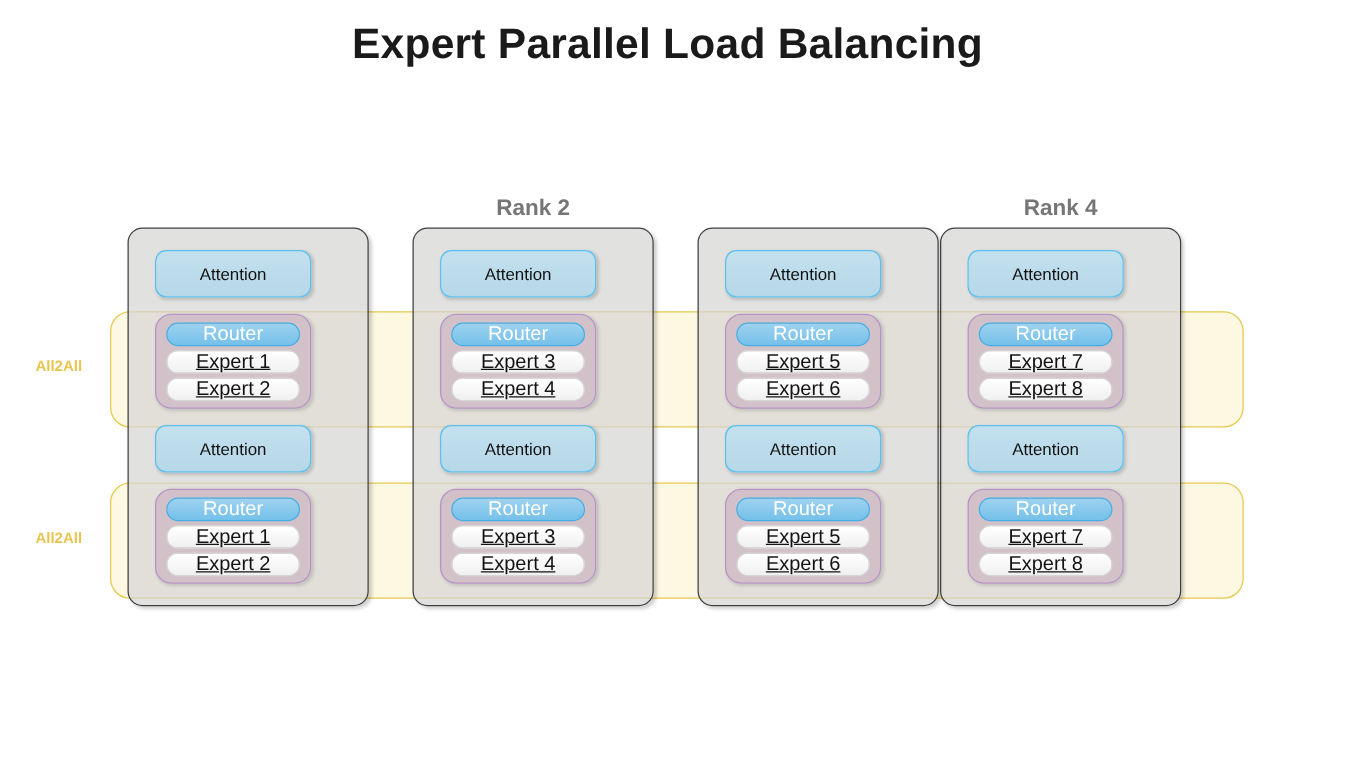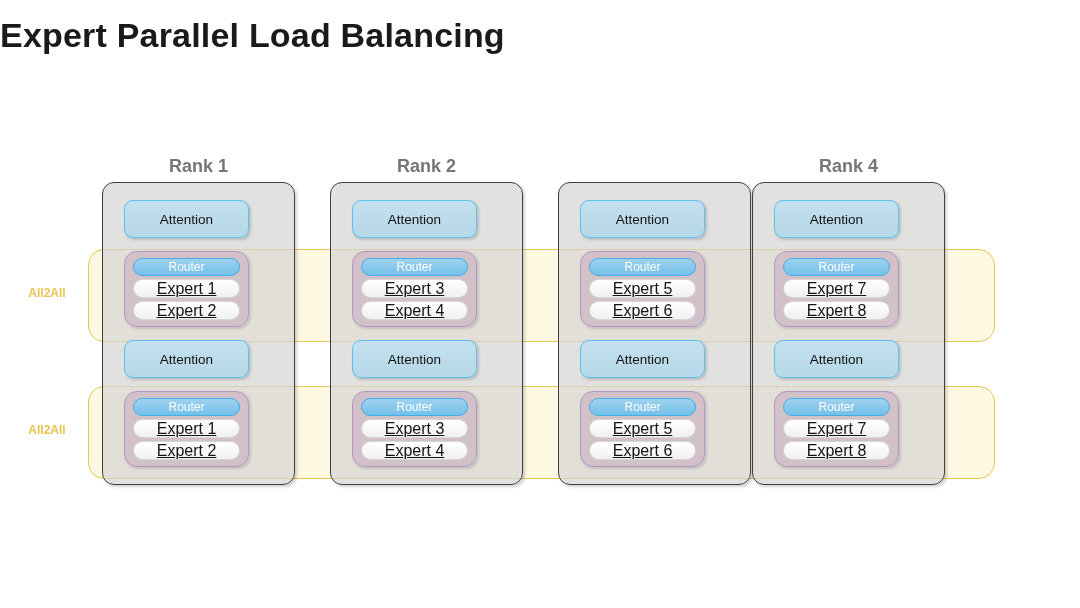--- a/index.html
+++ b/index.html
@@ -19,21 +19,21 @@
     width: 1080px;
     height: 608px;
   }
 
   
   .title {
     position: absolute;
     top: 16px;
     left: 0;
     width: 1068px;
-    text-align: left;
+    text-align: center;
     font-size: 34px;
     font-weight: bold;
     color: #1a1a1a;
     letter-spacing: 0.2px;
   }
 
   
   .a2a-band {
     position: absolute;
     left: 88px;
@@ -136,21 +136,21 @@
 
   .router {
     height: 19px;
     box-sizing: border-box;
     border: 1.6px solid #43aee4;
     border-radius: 11px;
     background: linear-gradient(180deg,#9fd2ef 0%, #74c0ea 100%);
     display: flex;
     align-items: center;
     justify-content: center;
-    font-size: 12px;
+    font-size: 16px;
     color: #ffffff;
   }
 
   .expert {
     height: 19px;
     box-sizing: border-box;
     border: 1px solid #d6d6d6;
     border-radius: 11px;
     background: linear-gradient(180deg,#ffffff 0%, #f0f0f0 100%);
     display: flex;
@@ -168,21 +168,20 @@
 
   <div class="title">Expert Parallel Load Balancing</div>
 
   <div class="a2a-band band-1"></div>
   <div class="a2a-band band-2"></div>
 
   <div class="a2a-label lab-1">All2All</div>
   <div class="a2a-label lab-2">All2All</div>
 
   <div class="rank-col c0">
-    <div class="rank-label">Rank 1</div>
     <div class="rank-box"></div>
     <div class="stack">
       <div class="attention">Attention</div>
       <div class="moe">
         <div class="router">Router</div>
         <div class="expert">Expert 1</div>
         <div class="expert">Expert 2</div>
       </div>
       <div class="attention">Attention</div>
       <div class="moe">

